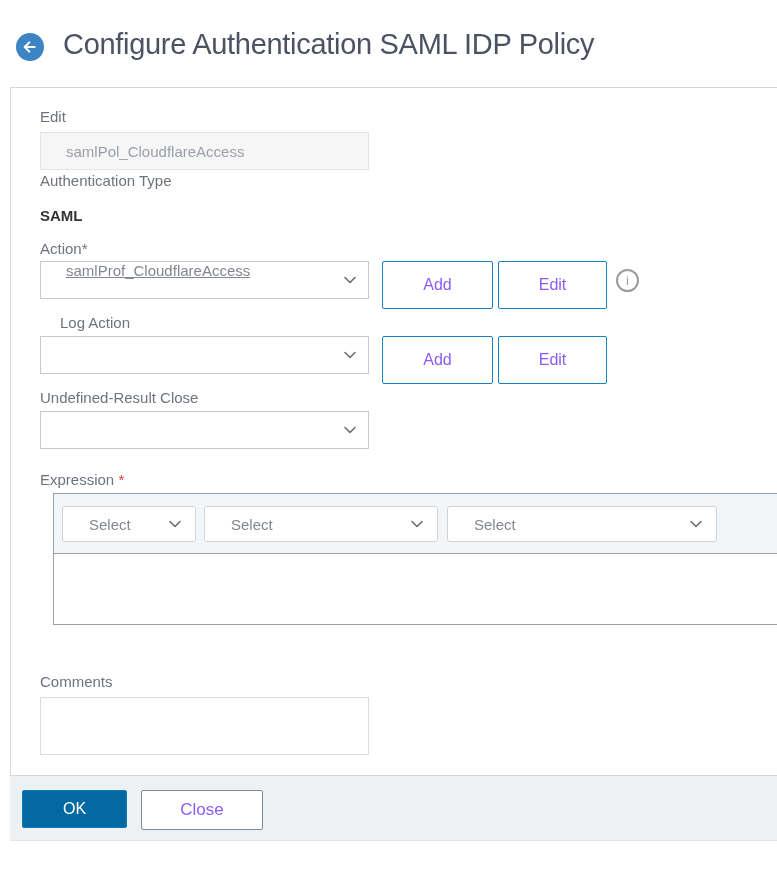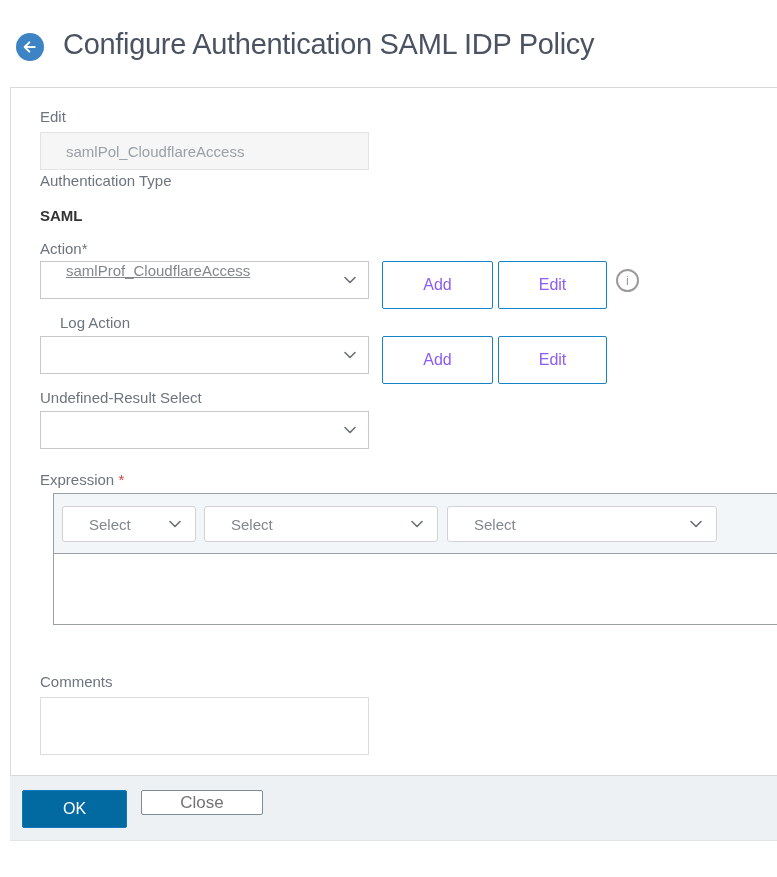--- a/index.html
+++ b/index.html
@@ -127,22 +127,22 @@
   
   .primary-btn {
     position: absolute; left: 22px; top: 790px;
     width: 105px; height: 38px;
     background: #0369a1; color: #ffffff;
     border: 1px solid #1278bd; border-radius: 2px;
     font-size: 16px; font-family: "Liberation Sans", sans-serif; cursor: pointer;
   }
   .secondary-btn {
     position: absolute; left: 141px; top: 790px;
-    width: 122px; height: 25px;
-    background: #ffffff; color: #737373;
+    width: 122px; height: 40px;
+    background: #ffffff; color: #8b5cf6;
     border: 1px solid #7e8c9a; border-radius: 2px;
     font-size: 17px; font-family: "Liberation Sans", sans-serif; cursor: pointer;
   }
 </style>
 </head>
 <body>
 
 <div class="screen">
 
   <div class="back-btn">
@@ -183,21 +183,21 @@
     <span></span>
     <span class="chev">
       <svg width="16" height="16" viewBox="0 0 16 16" fill="none" stroke="#6b7075" stroke-width="1.6" stroke-linecap="round" stroke-linejoin="round">
         <polyline points="3,5.5 8,10.5 13,5.5"></polyline>
       </svg>
     </span>
   </div>
   <button class="outline-btn" style="left:382px; top:336px; width:111px;">Add</button>
   <button class="outline-btn" style="left:498px; top:336px; width:109px;">Edit</button>
 
-  <div class="field-label" style="left:40px; top:389px;">Undefined-Result Select</div>
+  <div class="field-label" style="left:40px; top:389px;">Undefined-Result Close</div>
   <div class="select-box" style="left:40px; top:411px;">
     <span></span>
     <span class="chev">
       <svg width="16" height="16" viewBox="0 0 16 16" fill="none" stroke="#6b7075" stroke-width="1.6" stroke-linecap="round" stroke-linejoin="round">
         <polyline points="3,5.5 8,10.5 13,5.5"></polyline>
       </svg>
     </span>
   </div>
 
   <div class="field-label" style="left:40px; top:471px;">

